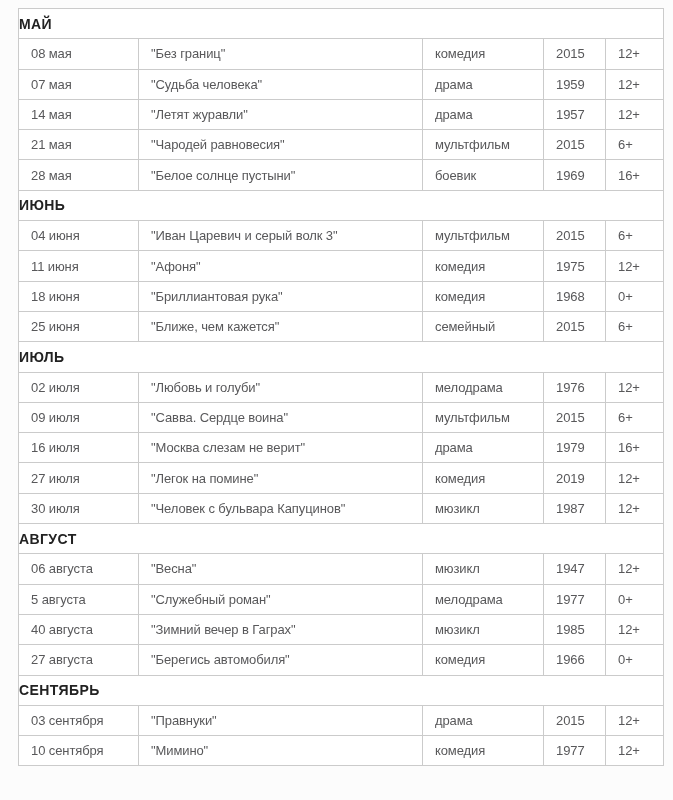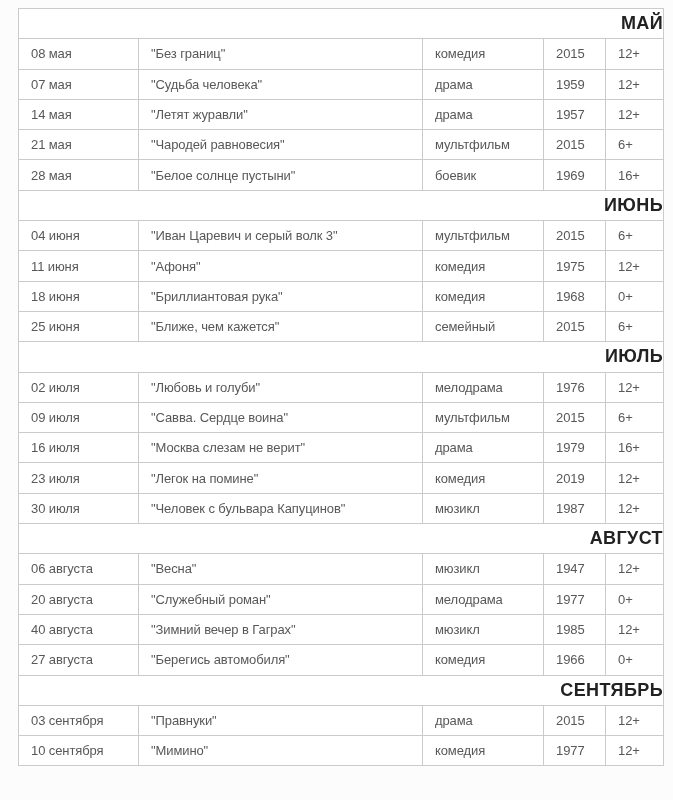--- a/index.html
+++ b/index.html
@@ -32,23 +32,23 @@
     height:30.3px;
     padding:0 4px 0 12px;
     font-size:13px;
     color:var(--cell-text);
     letter-spacing:-0.1px;
     white-space:nowrap;
     overflow:hidden;
     vertical-align:middle;
   }
   table.schedule tr.month-row td{
-    text-align:right;
+    text-align:left;
     font-weight:bold;
-    font-size:18px;
+    font-size:14px;
     letter-spacing:0.4px;
     color:var(--month-text);
     padding:0;
   }
 </style>
 </head>
 <body>
 
 <div class="page">
   <table class="schedule">
@@ -147,21 +147,21 @@
           <td class="cell-age">6+</td>
         </tr>
         <tr>
           <td class="cell-date">16 июля</td>
           <td class="cell-title">"Москва слезам не верит"</td>
           <td class="cell-genre">драма</td>
           <td class="cell-year">1979</td>
           <td class="cell-age">16+</td>
         </tr>
         <tr>
-          <td class="cell-date">23 июля</td>
+          <td class="cell-date">27 июля</td>
           <td class="cell-title">"Легок на помине"</td>
           <td class="cell-genre">комедия</td>
           <td class="cell-year">2019</td>
           <td class="cell-age">12+</td>
         </tr>
         <tr>
           <td class="cell-date">30 июля</td>
           <td class="cell-title">"Человек с бульвара Капуцинов"</td>
           <td class="cell-genre">мюзикл</td>
           <td class="cell-year">1987</td>
@@ -171,21 +171,21 @@
           <td colspan="5">АВГУСТ</td>
         </tr>
         <tr>
           <td class="cell-date">06 августа</td>
           <td class="cell-title">"Весна"</td>
           <td class="cell-genre">мюзикл</td>
           <td class="cell-year">1947</td>
           <td class="cell-age">12+</td>
         </tr>
         <tr>
-          <td class="cell-date">20 августа</td>
+          <td class="cell-date">5 августа</td>
           <td class="cell-title">"Служебный роман"</td>
           <td class="cell-genre">мелодрама</td>
           <td class="cell-year">1977</td>
           <td class="cell-age">0+</td>
         </tr>
         <tr>
           <td class="cell-date">40 августа</td>
           <td class="cell-title">"Зимний вечер в Гаграх"</td>
           <td class="cell-genre">мюзикл</td>
           <td class="cell-year">1985</td>

